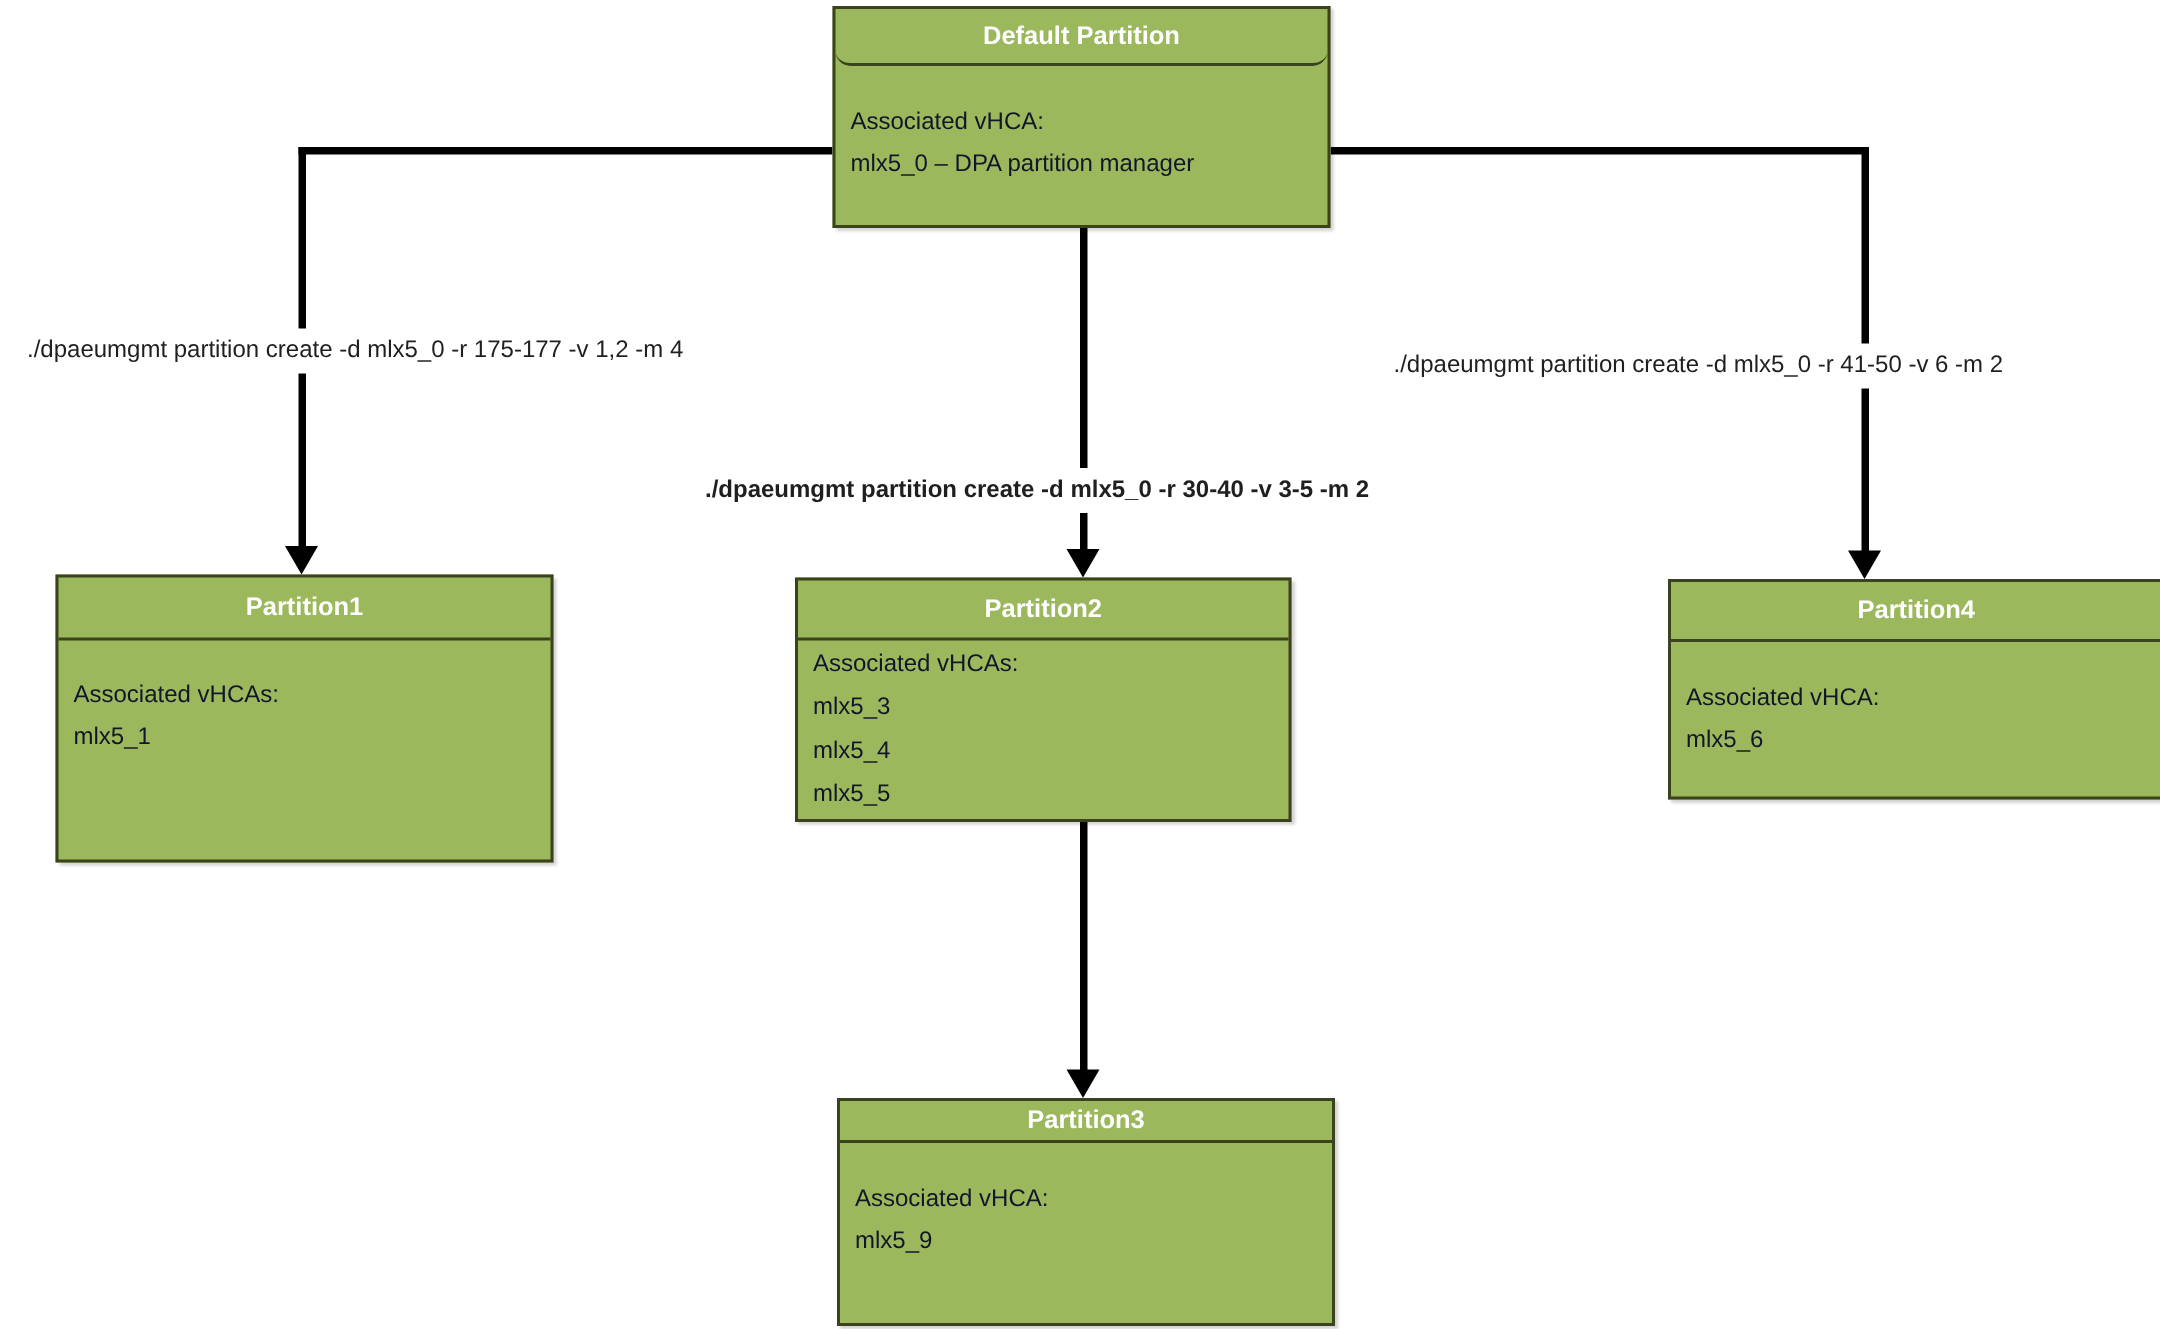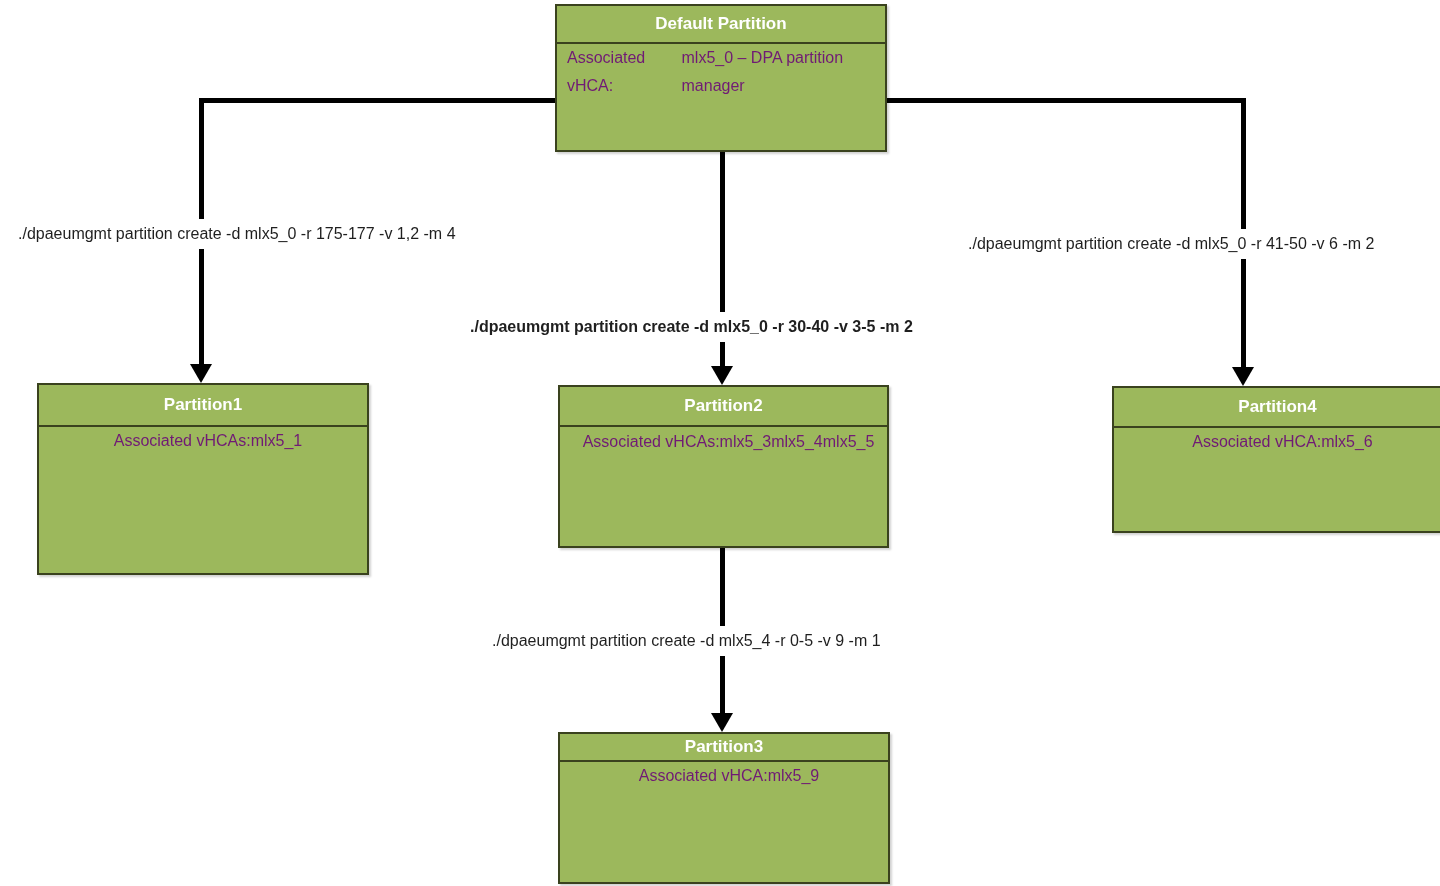--- a/index.html
+++ b/index.html
@@ -10,23 +10,23 @@
   .node{
     position:absolute;background:#9cb85c;border:2px solid #3a421e;
     box-sizing:border-box;box-shadow:2px 2px 2px rgba(0,0,0,0.18);
   }
   .node-title{
     display:flex;align-items:center;justify-content:center;
     border-bottom:2px solid #3a421e;box-sizing:border-box;
     color:#ffffff;font-weight:bold;font-size:17px;
   }
   .node-body{
-    display:flex;flex-direction:row;justify-content:center;
+    display:flex;flex-direction:column;justify-content:center;
     box-sizing:border-box;padding-left:10px;
-    color:#701a75;font-size:16px;line-height:28px;
+    color:#0f172a;font-size:16px;line-height:28px;
   }
   .line{position:absolute;background:#000000;}
   .arrowhead{
     position:absolute;width:0;height:0;
     border-left:11px solid transparent;border-right:11px solid transparent;
     border-top:19px solid #000000;
   }
   .edge-label{
     position:absolute;background:#ffffff;color:#1f1f1f;
     font-size:16px;white-space:nowrap;padding:6px 8px;
@@ -46,40 +46,39 @@
 
   <div class="line" style="left:887px;top:98px;width:359px;height:5px;"></div>
   <div class="line" style="left:1241px;top:98px;width:5px;height:270px;"></div>
   <div class="arrowhead" style="left:1232px;top:367px;"></div>
 
   <div class="line" style="left:720px;top:548px;width:5px;height:166px;"></div>
   <div class="arrowhead" style="left:711px;top:713px;"></div>
 
   <div class="edge-label" style="left:0px;top:219px;padding-left:18px;">./dpaeumgmt partition create -d mlx5_0 -r 175-177 -v 1,2 -m 4</div>
   <div class="edge-label" style="left:462px;top:312px;font-weight:bold;">./dpaeumgmt partition create -d mlx5_0 -r 30-40 -v 3-5 -m 2</div>
-  <div class="edge-label" style="left:960px;top:229px;text-align:right;">./dpaeumgmt partition create -d mlx5_0 -r 41-50 -v 6 -m 2</div>
-  <div class="edge-label" style="left:484px;top:626px;">./dpaeumgmt partition create -d mlx5_4 -r 0-5 -v 9 -m 1</div>
+  <div class="edge-label" style="left:921px;top:229px;text-align:right;">./dpaeumgmt partition create -d mlx5_0 -r 41-50 -v 6 -m 2</div>
 
   <div class="node" style="left:555px;top:4px;width:332px;height:148px;">
-    <div class="node-title" style="height:38px;">Default Partition</div>
+    <div class="node-title" style="height:38px;border-radius:10px;">Default Partition</div>
     <div class="node-body" style="height:104px;">
       <div>Associated vHCA:</div>
       <div>mlx5_0 – DPA partition manager</div>
     </div>
   </div>
 
   <div class="node" style="left:37px;top:383px;width:332px;height:192px;">
     <div class="node-title" style="height:42px;">Partition1</div>
     <div class="node-body" style="height:102px;">
       <div>Associated vHCAs:</div>
       <div>mlx5_1</div>
     </div>
   </div>
 
-  <div class="node" style="left:558px;top:385px;width:331px;height:163px;">
+  <div class="node" style="left:530px;top:385px;width:331px;height:163px;">
     <div class="node-title" style="height:40px;">Partition2</div>
     <div class="node-body" style="height:117px;line-height:29px;">
       <div>Associated vHCAs:</div>
       <div>mlx5_3</div>
       <div>mlx5_4</div>
       <div>mlx5_5</div>
     </div>
   </div>
 
   <div class="node" style="left:1112px;top:386px;width:331px;height:147px;">

